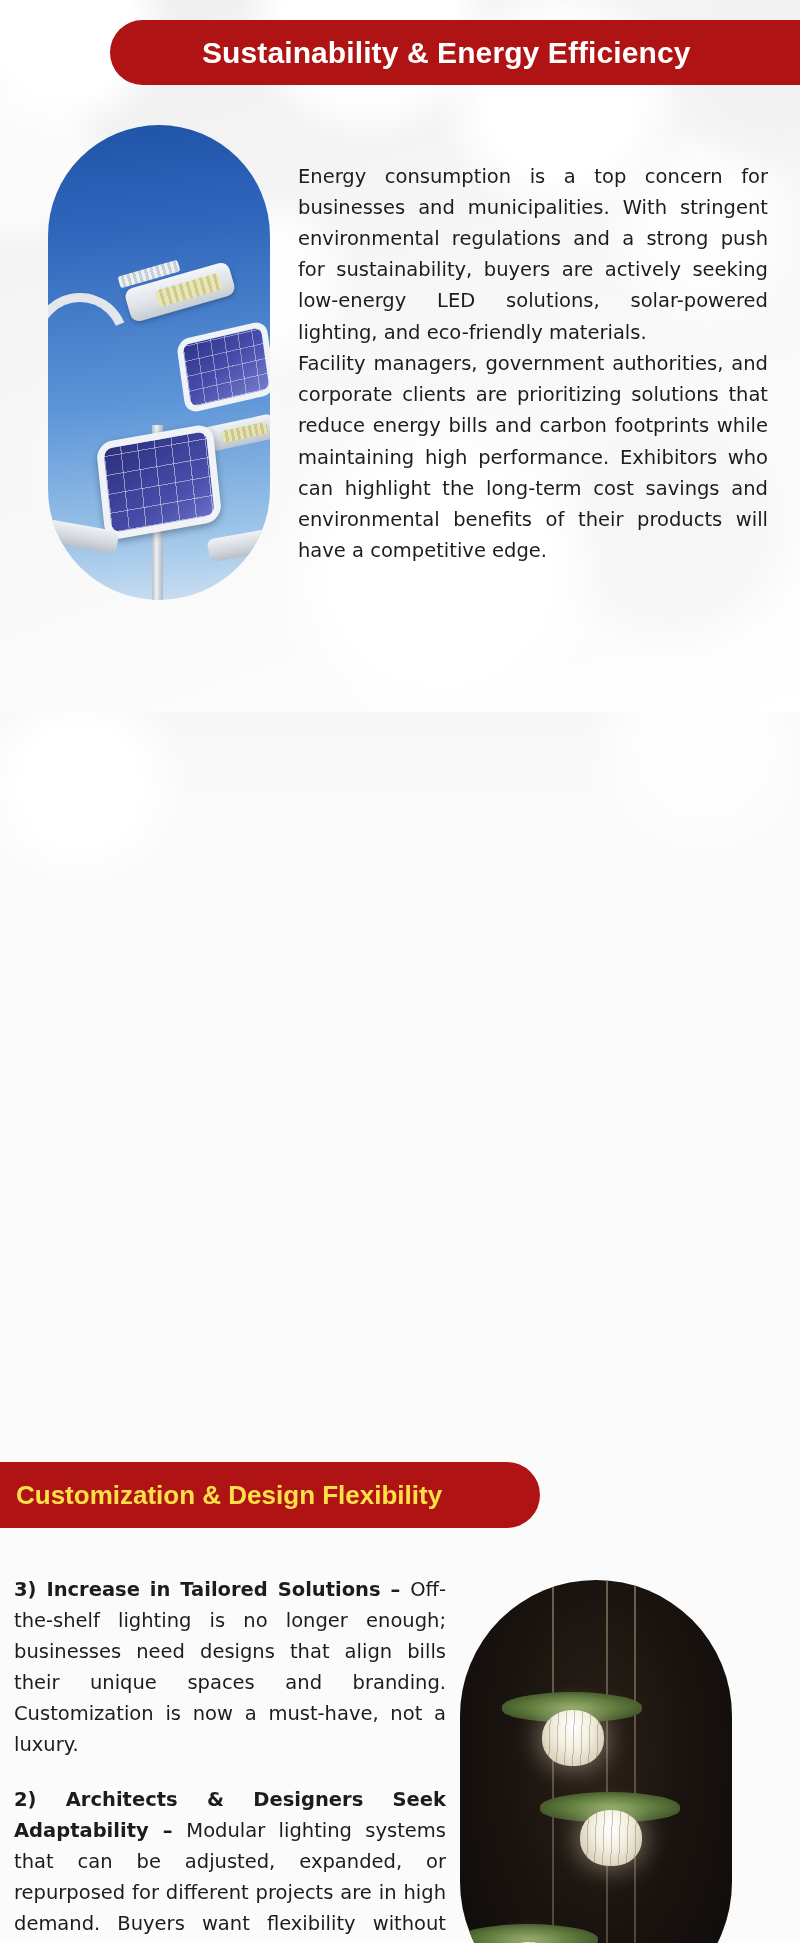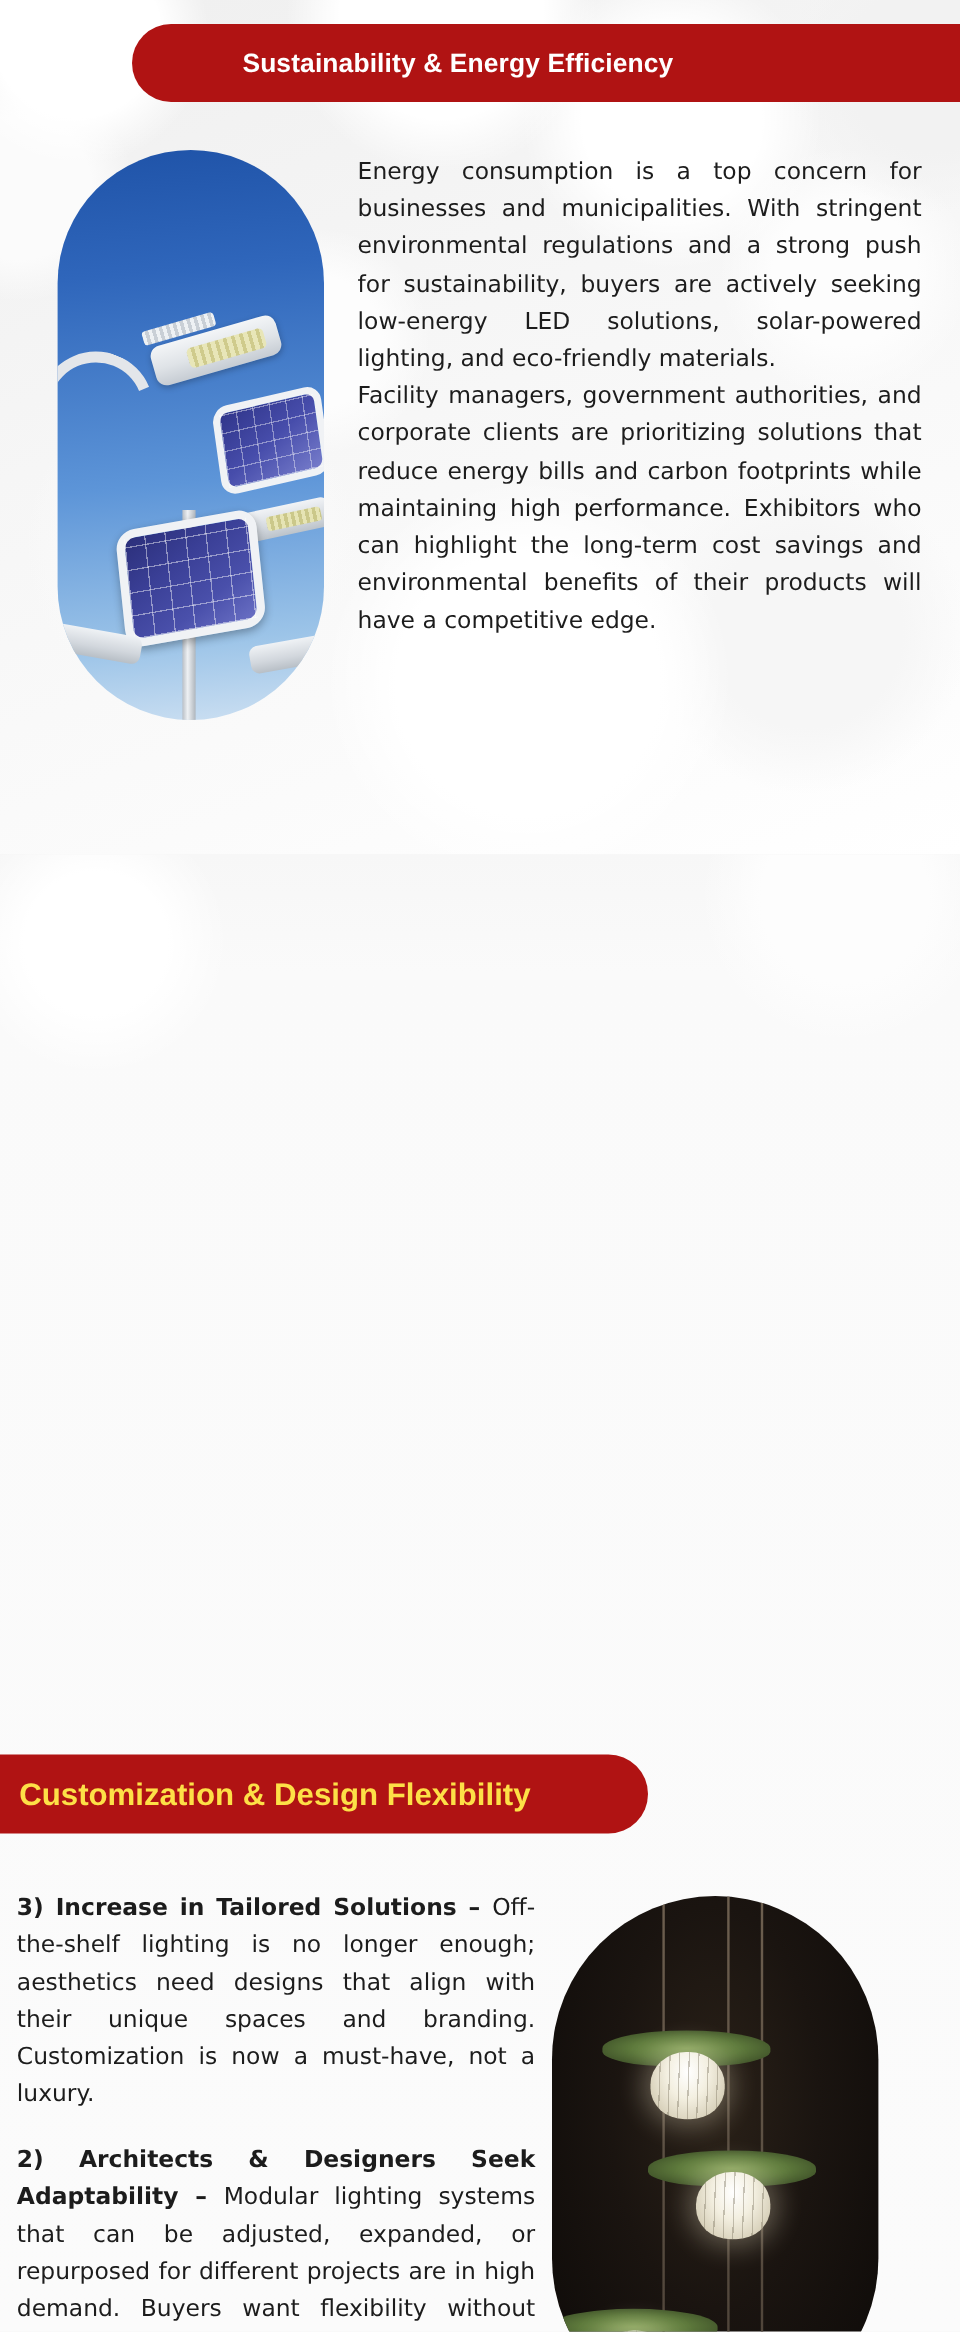--- a/index.html
+++ b/index.html
@@ -64,31 +64,31 @@
     border-bottom-left-radius: 34px;
     display: flex;
     align-items: center;
     justify-content: flex-start;
     padding-left: 92px;
   }
   .banner1 .btitle {
     color: #ffffff;
     font-family: "Liberation Sans", sans-serif;
     font-weight: bold;
-    font-size: 22px;
+    font-size: 30px;
     letter-spacing: .1px;
     white-space: nowrap;
   }
 
   .sec1-body {
     position: absolute;
     left: 0; top: 125px;
     width: 800px;
     display: flex;
-    align-items: flex-start;
+    align-items: center;
   }
 
   .photo-solar {
     width: 222px;
     height: 475px;
     margin-left: 48px;
     flex: 0 0 auto;
     border-radius: 112px 112px 112px 112px;
     overflow: hidden;
     position: relative;
@@ -351,21 +351,21 @@
   <section class="sec2">
 
     <div class="banner2">
       <span class="btitle">Customization &amp; Design Flexibility</span>
     </div>
 
     <div class="sec2-body">
 
       <div class="sec2-text">
         <p>
-          <b>3) Increase in Tailored Solutions – </b><span>Off-the-shelf lighting is no longer enough; aesthetics need designs that align with their unique spaces and branding. Customization is now a must-have, not a luxury.</span>
+          <b>3) Increase in Tailored Solutions – </b><span>Off-the-shelf lighting is no longer enough; businesses need designs that align bills their unique spaces and branding. Customization is now a must-have, not a luxury.</span>
         </p>
         <p>
           <b>2) Architects &amp; Designers Seek Adaptability – </b><span>Modular lighting systems that can be adjusted, expanded, or repurposed for different projects are in high demand. Buyers want flexibility without compromising aesthetics.</span>
         </p>
 
       </div>
 
       <div class="sec2-photos">
 
         <div class="photo-pendant">

